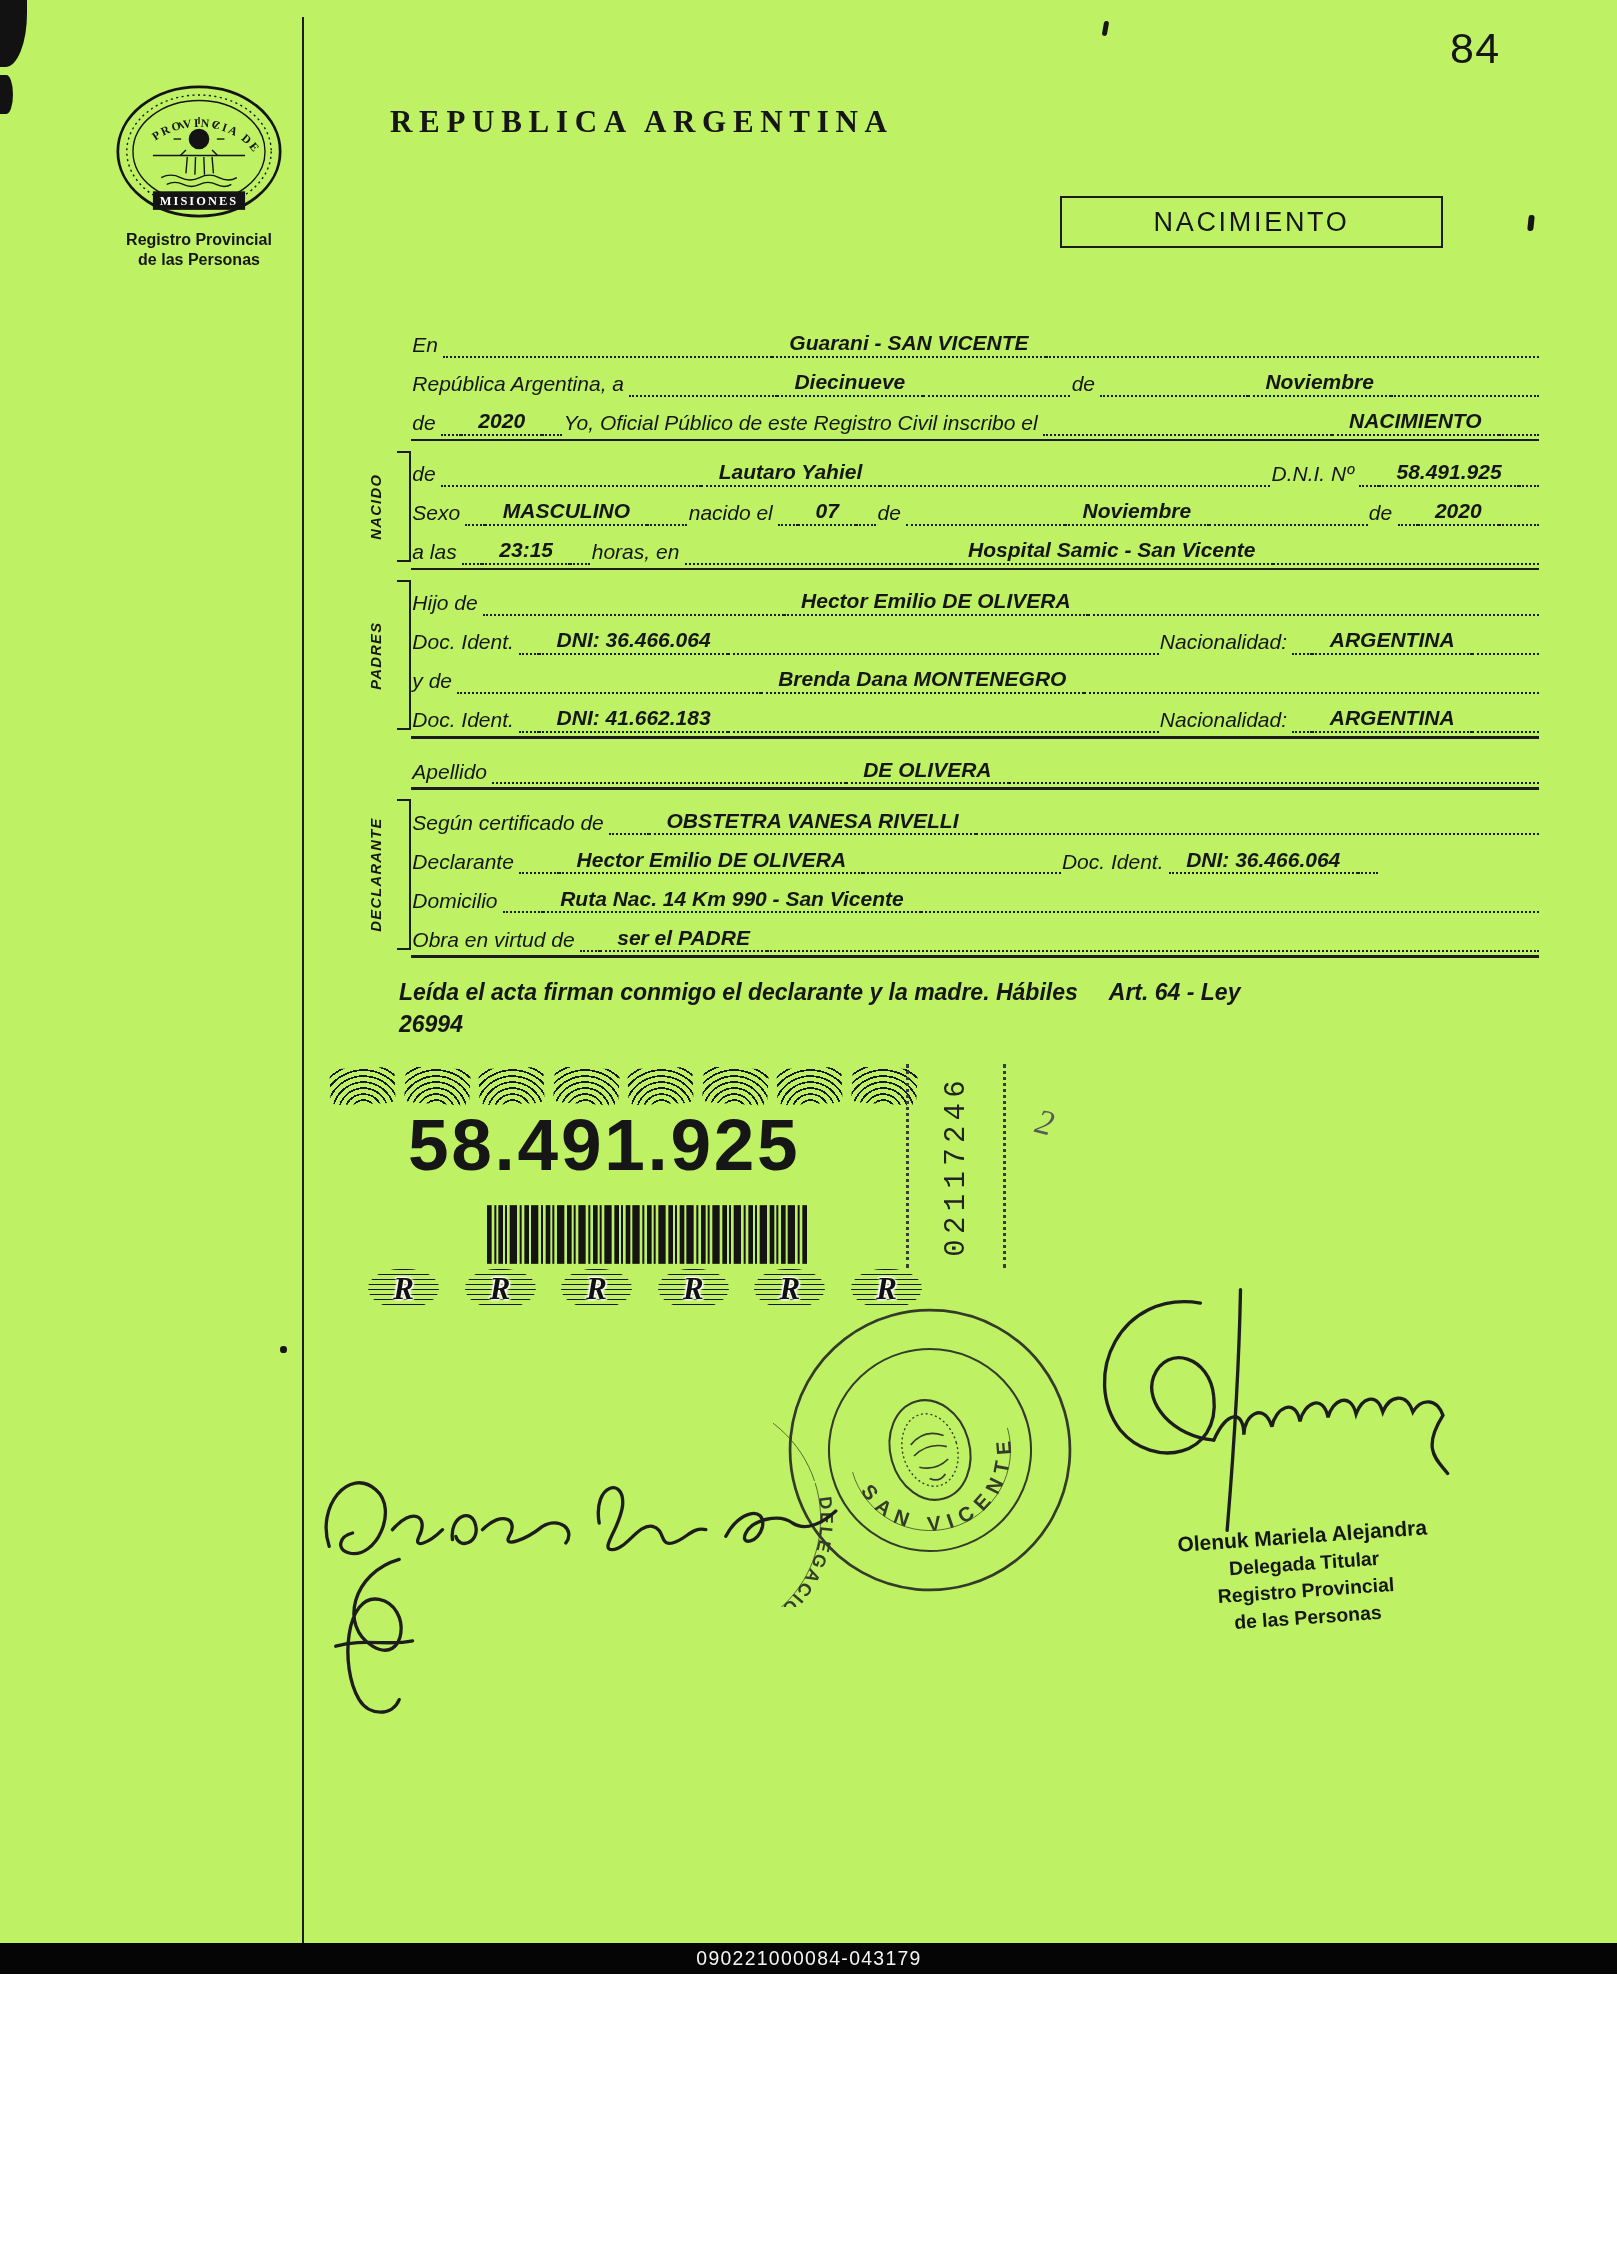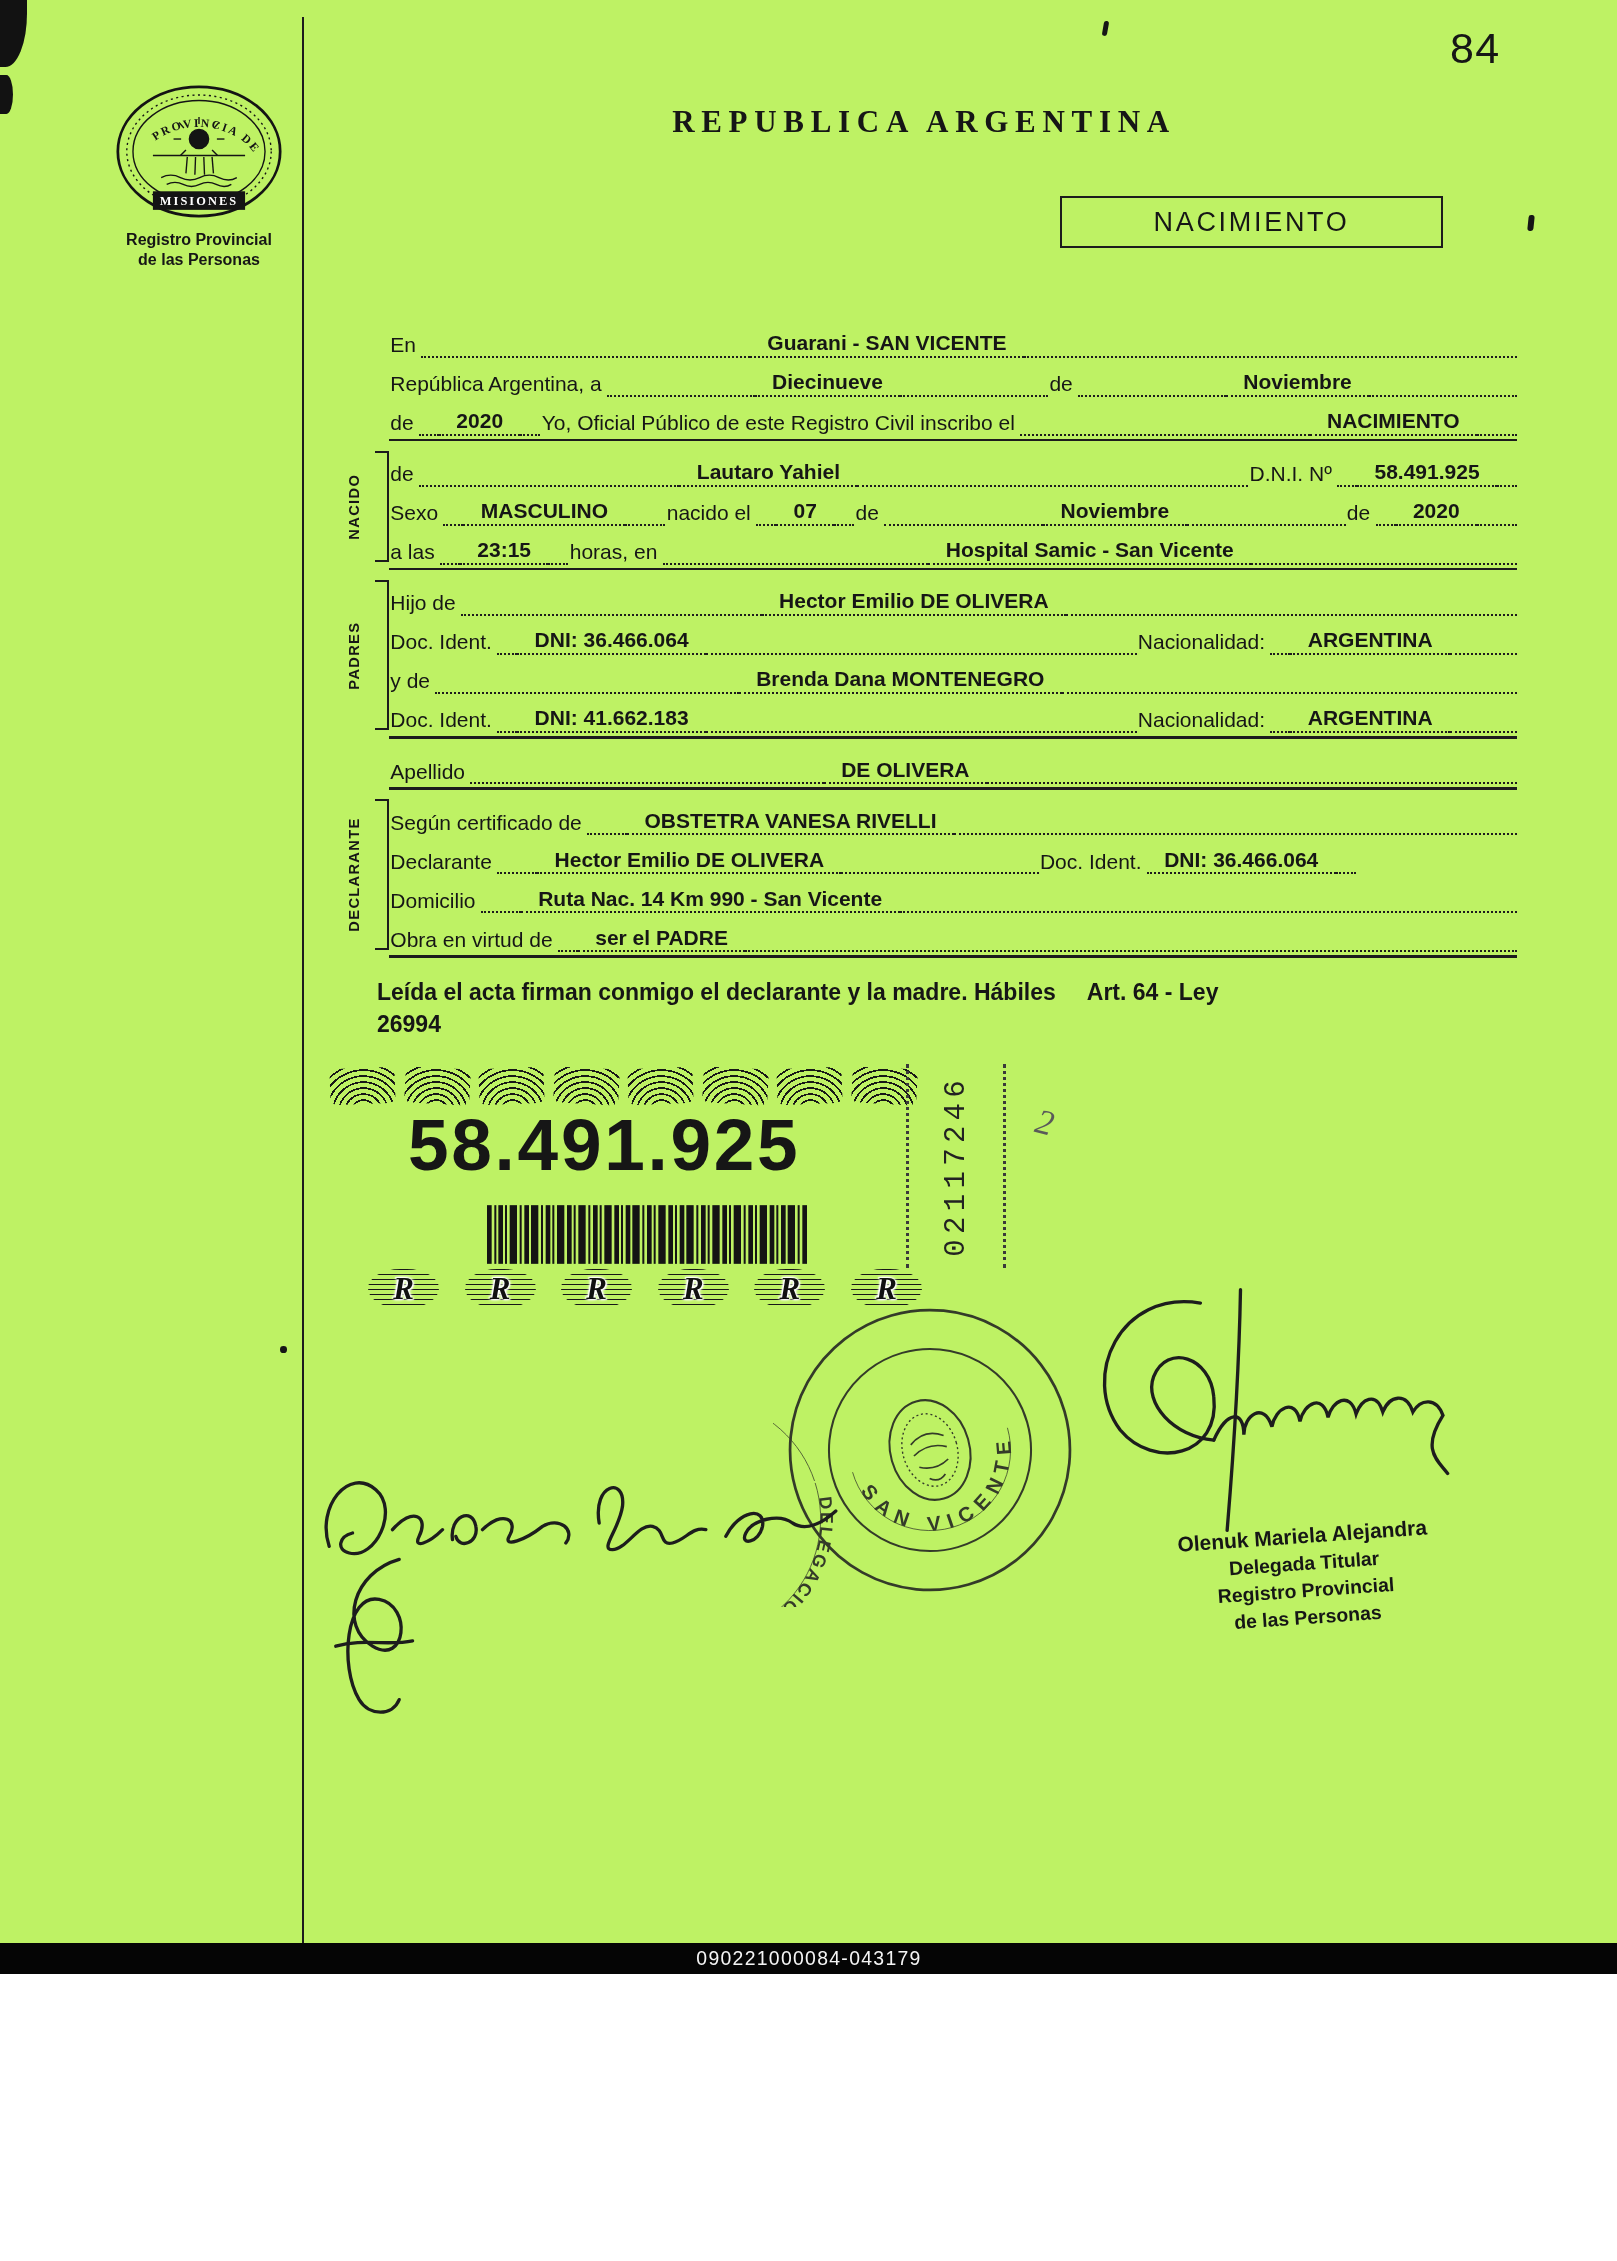--- a/index.html
+++ b/index.html
@@ -18,33 +18,33 @@
   .speck2 { left:1528px; top:215px; width:6px; height:16px; transform:rotate(6deg); }
   .speck3 { left:280px; top:1346px; width:6.7px; height:6.7px; border-radius:50%; }
 
   .vline { position:absolute; left:302px; top:17.4px; width:2px; height:2177px; background:#1c1c1c; }
 
   .pagenum { position:absolute; left:1450px; top:24px; font-size:43px; font-weight:500; letter-spacing:1.3px; }
 
   .logo { position:absolute; left:110px; top:84px; width:178px; text-align:center; }
   .logo-caption { font-size:16px; font-weight:700; line-height:20px; margin-top:2.7px; }
 
-  .title { position:absolute; left:390px; top:104px; width:1068px; text-align:center;
+  .title { position:absolute; left:390px; top:104px; width:1068px; 
            font-family:"Liberation Serif", serif; font-weight:700; font-size:31px; letter-spacing:6.7px; }
 
   table.rec { position:absolute; left:439px; top:187px; border-collapse:collapse; }
   table.rec td { border:2.7px solid #1c1c1c; width:136px; height:45px; text-align:center;
                  font-size:21.4px; font-weight:500; }
 
   .actbox { position:absolute; left:1060px; top:196px; width:383px; height:52px;
             border:2.7px solid #1c1c1c; display:flex; align-items:center; justify-content:center;
             font-size:27px; letter-spacing:2.7px; font-weight:500; }
 
   
-  .form { position:absolute; left:330px; top:319px; width:1187px; }
+  .form { position:absolute; left:352px; top:319px; width:1187px;font-style:italic; }
   .row { display:flex; align-items:flex-end; height:39px; font-size:21px; white-space:nowrap; }
   .row.plain { margin-left:59px; }
   .lab { padding:0 5.3px 0.7px 1.3px; }
   .val { font-weight:700; text-align:center; border-bottom:2px dotted #1c1c1c;
          padding:0 17.4px 0.7px; }
   .dots { border-bottom:2px dotted #1c1c1c; min-width:12px; }
   .d1 { flex:1; } .d2 { flex:1.5; } .dh { flex:.55; }
   .f30 { flex:0 0 20px; } .f60 { flex:0 0 40px; } .f100 { flex:0 0 67px; }
   .hrule { height:2.7px; background:#1c1c1c; margin:2.7px 0 6.7px 59px; }
 

